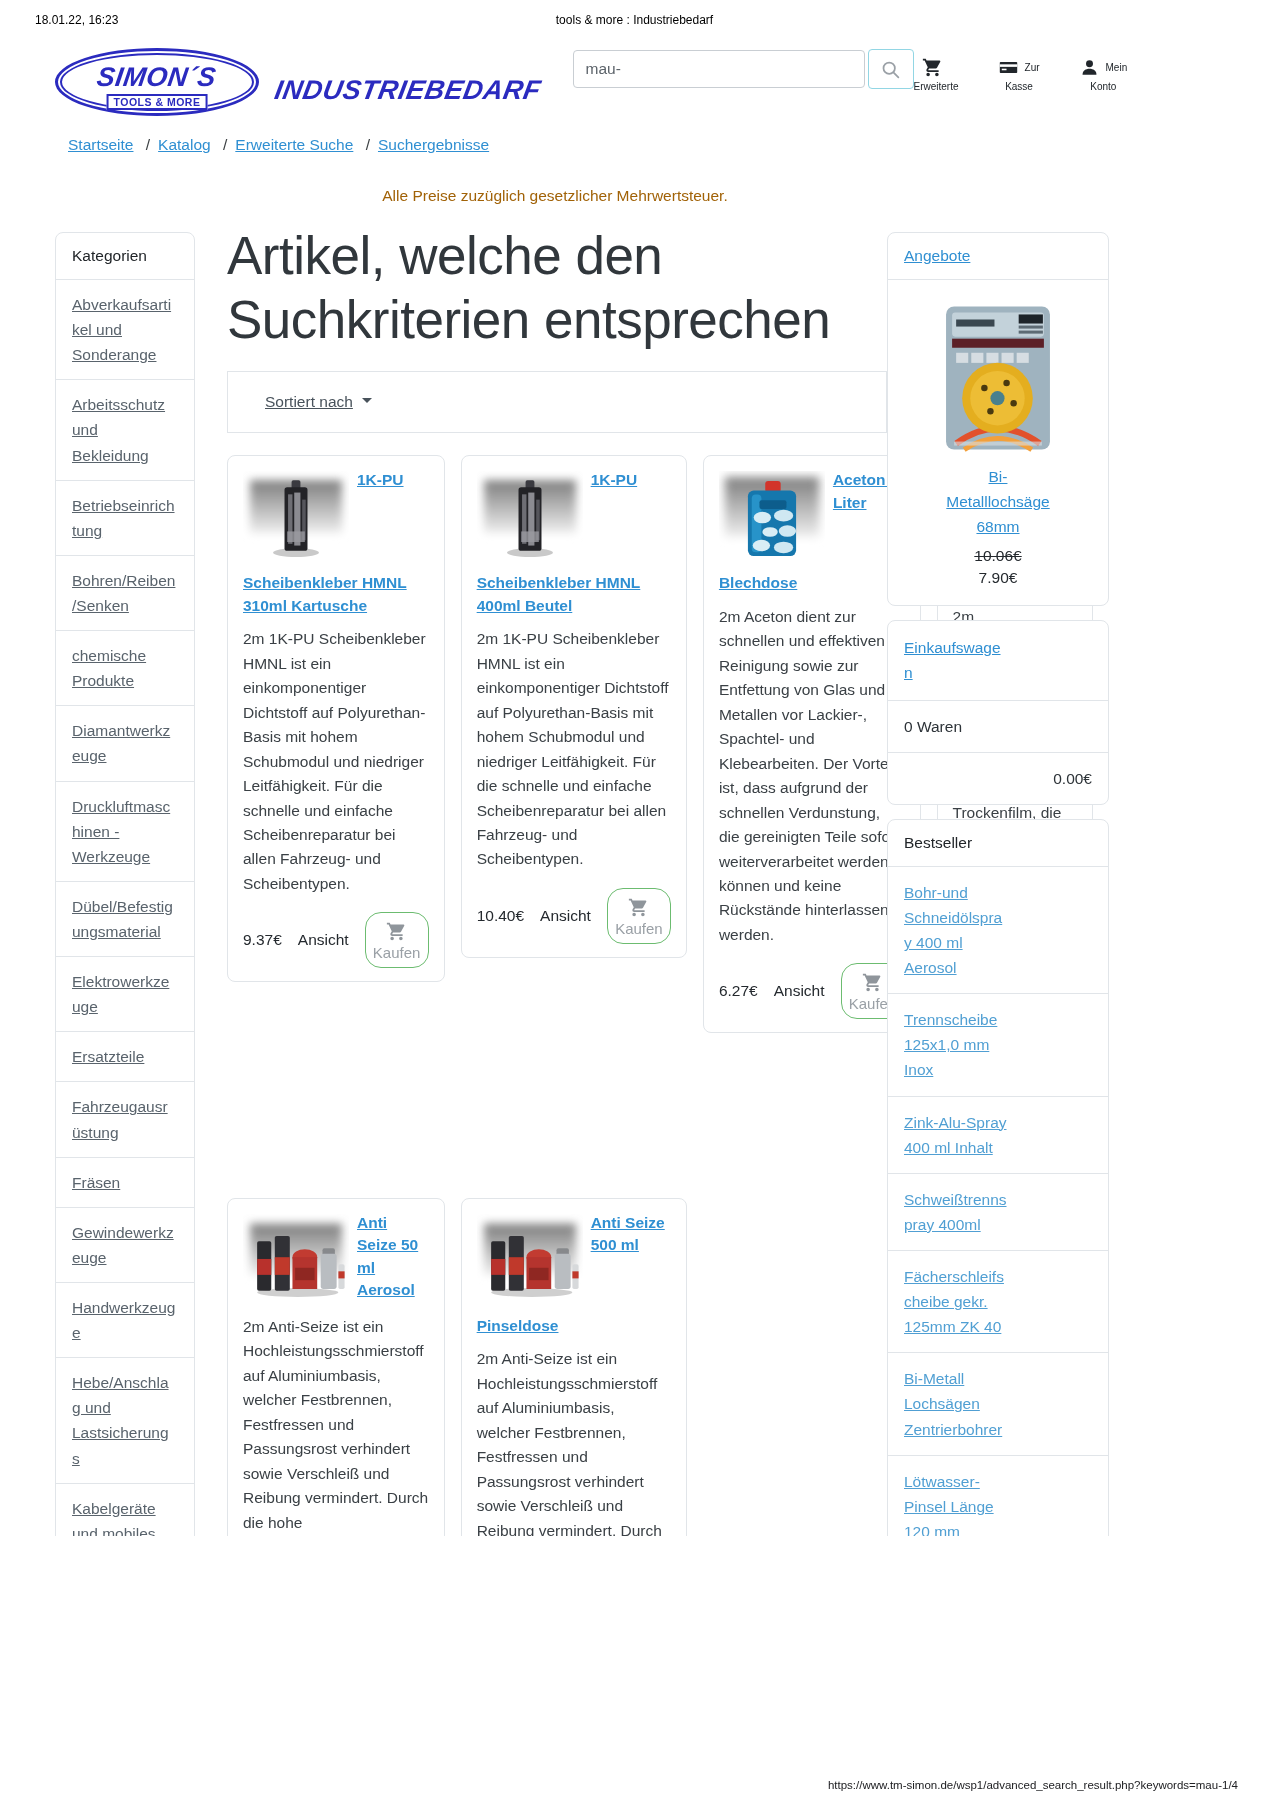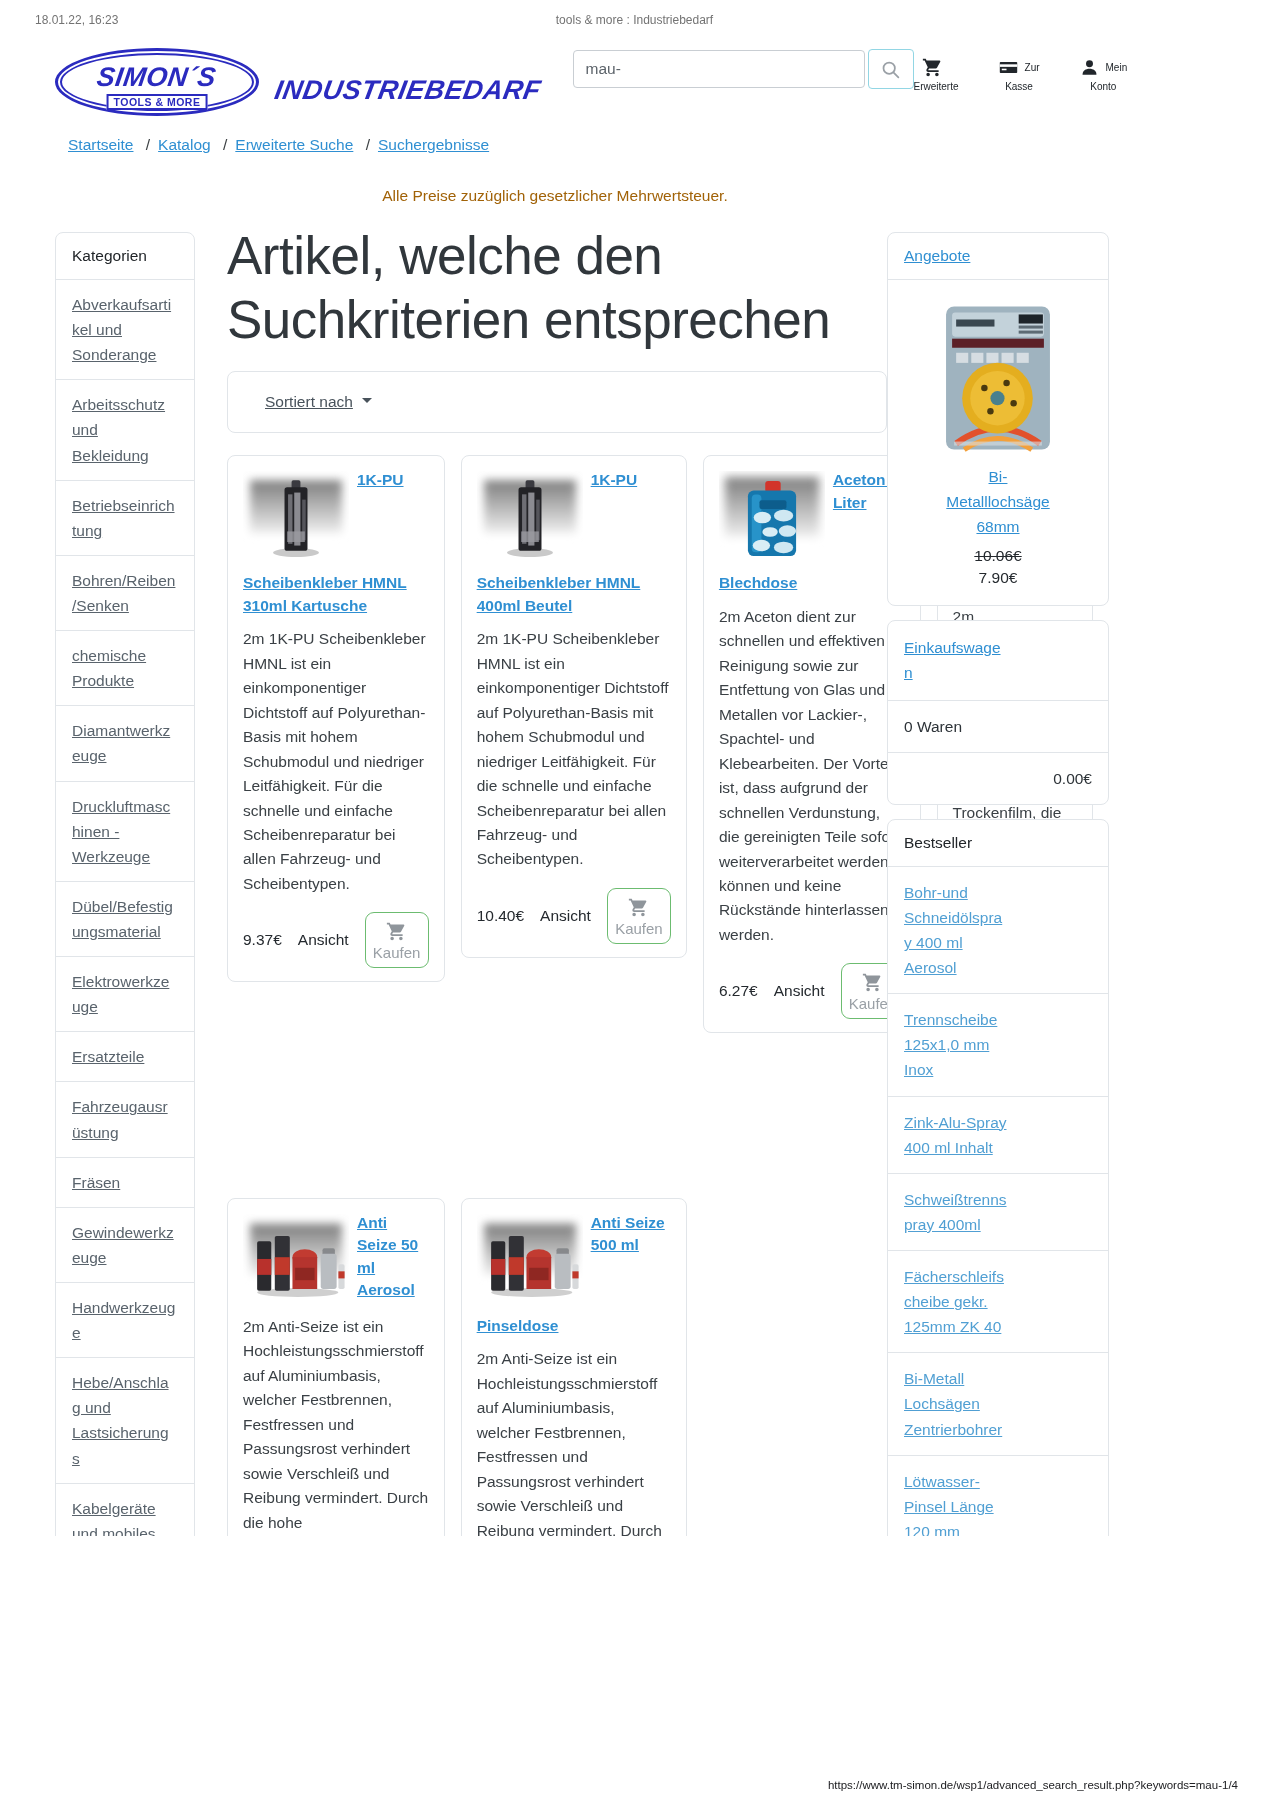--- a/index.html
+++ b/index.html
@@ -4,21 +4,21 @@
 <style>
   html,body{margin:0;padding:0}
   body{
     width:1273px;height:1800px;position:relative;overflow:hidden;
     background:#fff;color:#2d3338;
     font-family:"Liberation Sans",sans-serif;font-size:15.5px;
     --brand:#2b2bbf; --link:#2f8fd2; --link2:#509fd3; --border:#e1e5e9;
   }
   a{text-decoration:underline}
   ul{list-style:none;margin:0;padding:0}
-  .print-header{position:absolute;top:13px;left:0;right:4px;height:18px;font-size:12px;color:#737373}
+  .print-header{position:absolute;top:13px;left:0;right:4px;height:18px;font-size:12px;color:#000000}
   .ph-date{position:absolute;left:35px;top:0}
   .ph-title{display:block;text-align:center}
   .print-footer{position:absolute;top:1779px;left:35px;right:35px;display:flex;justify-content:flex-end;font-size:11.5px;color:#202124}
   .sheet{position:absolute;top:36px;left:0;right:0;height:1500px;overflow:hidden}
 
   
   .site-header{display:flex;align-items:flex-start;margin:12px 0 0 55px;padding-right:238px}
   .logo-wrap{display:flex;align-items:center;flex:none}
   .oval{position:relative;width:198px;height:62px;border:3px solid var(--brand);border-radius:50%;flex:none;
         display:flex;align-items:center;justify-content:center}
@@ -47,33 +47,33 @@
   .cols{display:flex;align-items:flex-start;margin-top:27px}
   .box, .cats{border:1px solid var(--border);border-radius:8px;background:#fff}
   .cats{width:138px;margin-left:55px;flex:none}
   .cats-title{padding:14px 16px;color:#212529}
   .cats li{border-top:1px solid var(--border);padding:12px 16px;line-height:1.62}
   .narrow{display:inline-block;max-width:104px;overflow-wrap:anywhere;line-height:1.62}
   .cats a{color:#59636c}
 
   .mc{width:660px;margin-left:32px;flex:none}
   .mc h1{font-size:53px;font-weight:300;color:#31373c;line-height:1.2;letter-spacing:-.5px;margin:-8px 0 20px}
-  .sortbox{border:1px solid var(--border);border-radius:8px;padding:21px 37px;margin-bottom:22px}
+  .sortbox{border:1px solid var(--border);border-radius:0;padding:21px 37px;margin-bottom:22px}
   .sortlink{color:#48525b}
   .caret{display:inline-block;width:0;height:0;border:5px solid transparent;border-top-color:#48525b;margin-left:9px;vertical-align:-1px}
 
   .pgrid{display:grid;grid-template-columns:repeat(4,1fr);gap:16px;align-items:start}
   .card{border:1px solid var(--border);border-radius:8px;padding:13px 15px}
   .card-img{float:left;width:106px;height:97px;margin:2px 8px 4px 0}
   .ptitle{color:var(--link);font-weight:bold;line-height:1.45}
   .pdesc{clear:both;margin:10px 0 0;line-height:1.58;color:#3a4045}
   .prow{display:flex;align-items:center;margin-top:16px}
   .price{color:#24292e}
   .btn-view{margin-left:auto;padding:10px 16px;color:#24292e;background:none;border:none;font-size:15.5px;font-family:inherit;cursor:pointer}
-  .btn-buy{width:64px;border:1px solid #6cbc70;border-radius:9px;background:#fff;color:#9aa0a6;display:flex;flex-direction:column;align-items:center;gap:2px;padding:8px 0 6px;font-size:15px;font-family:inherit;cursor:pointer}
+  .btn-buy{width:64px;border:1px solid #6cbc70;border-radius:16px;background:#fff;color:#9aa0a6;display:flex;flex-direction:column;align-items:center;gap:2px;padding:8px 0 6px;font-size:15px;font-family:inherit;cursor:pointer}
   .btn-buy .ic{color:#8f959b}
 
   
   .rcol{width:222px;flex:none}
   .box{margin-bottom:14px}
   .box-head{padding:14px 16px}
   .box-head a{color:var(--link)}
   .box-head.plain{color:#212529}
   .cell{border-top:1px solid var(--border);padding:13px 16px;line-height:1.62}
   .offer-body{border-top:1px solid var(--border);padding:14px 16px 18px;text-align:center}

